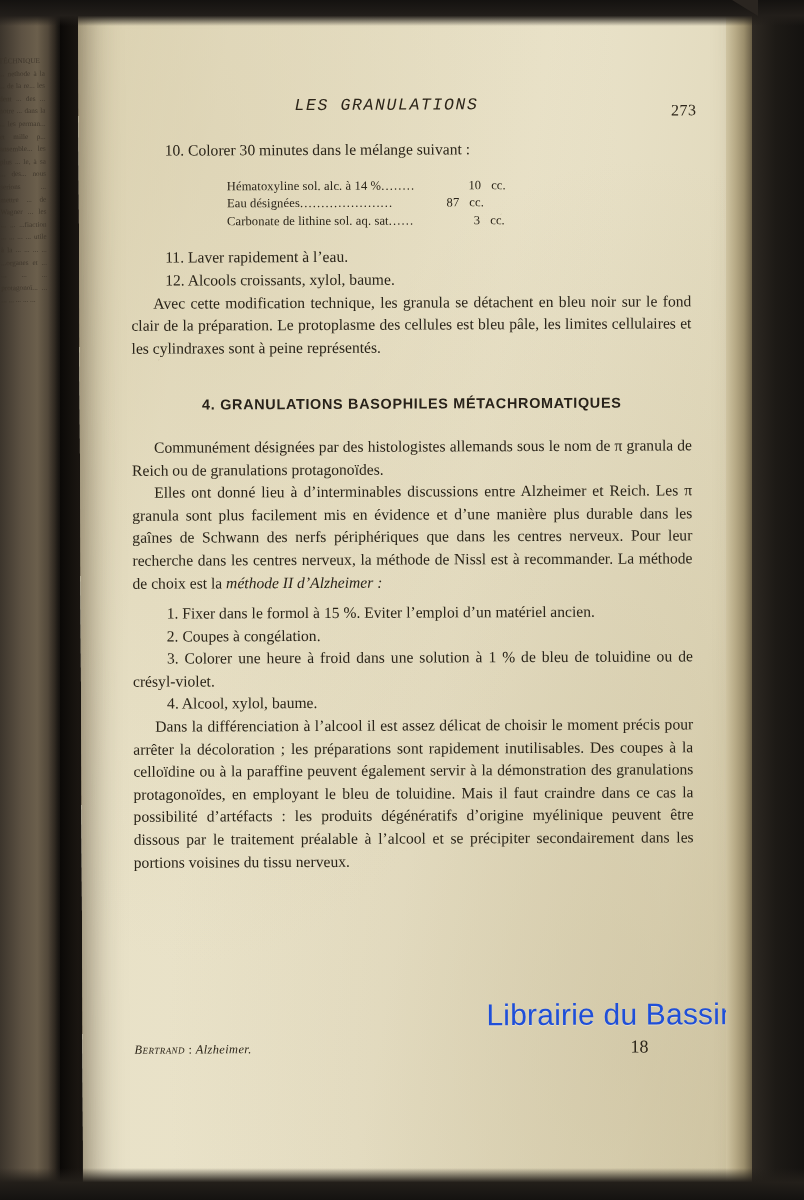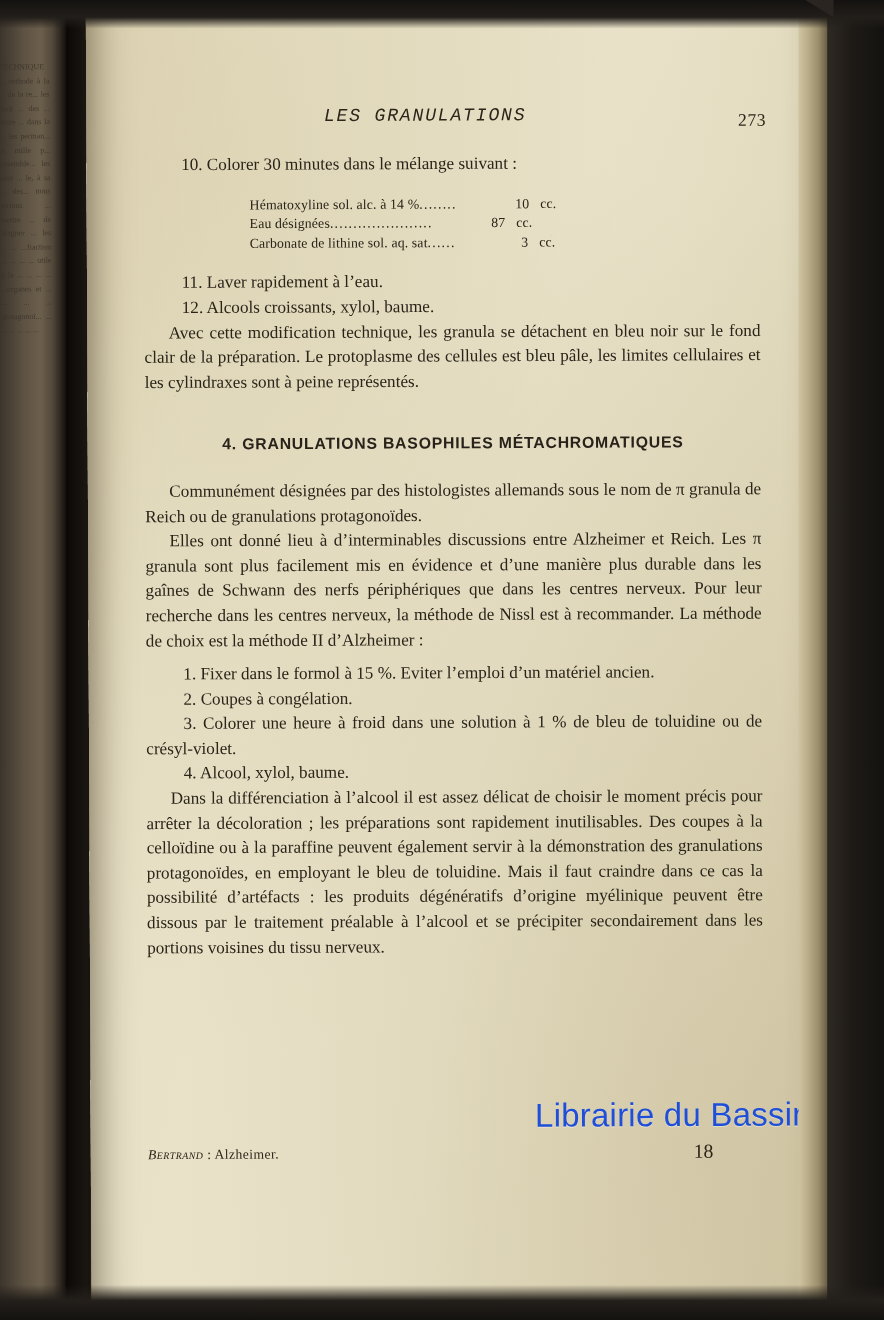--- a/index.html
+++ b/index.html
@@ -190,21 +190,21 @@
     text-align: center;
     font-size: 14.4px;
     font-weight: bold;
     letter-spacing: 0.7px;
     font-family: "Liberation Sans", sans-serif;
     color: #28221a;
   }
 
   .gap-sm { height: 8px; }
 
-  .italic { }
+  .italic { font-style: italic; }
 
   .footer {
     position: absolute;
     left: 52px;
     bottom: 142px;
     width: 566px;
     font-size: 12.4px;
     color: #2c2519;
   }
   .footer .sig {

